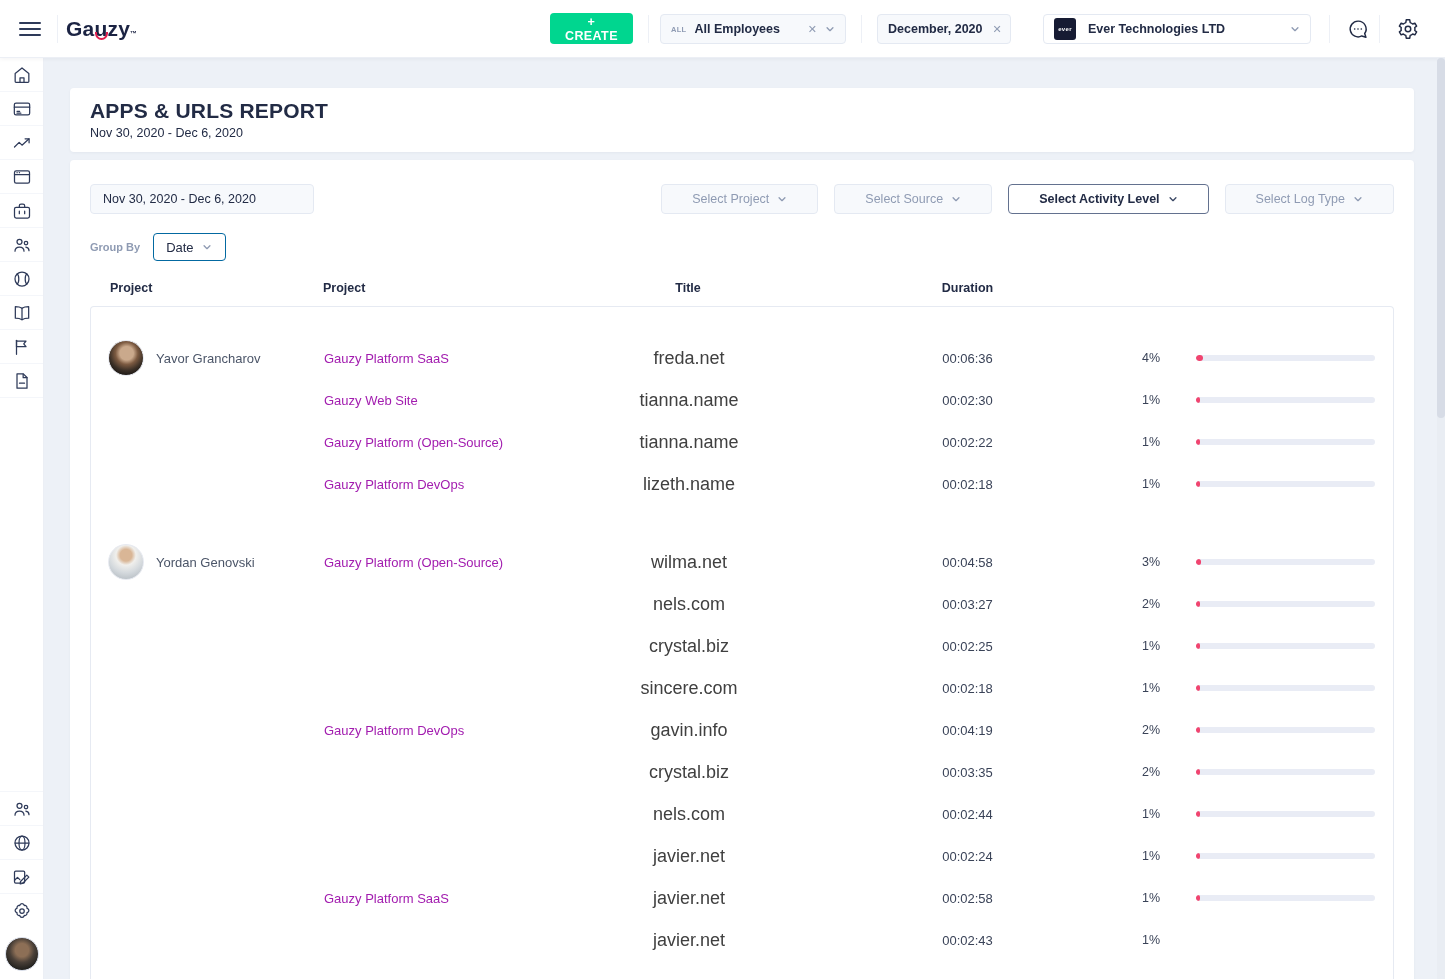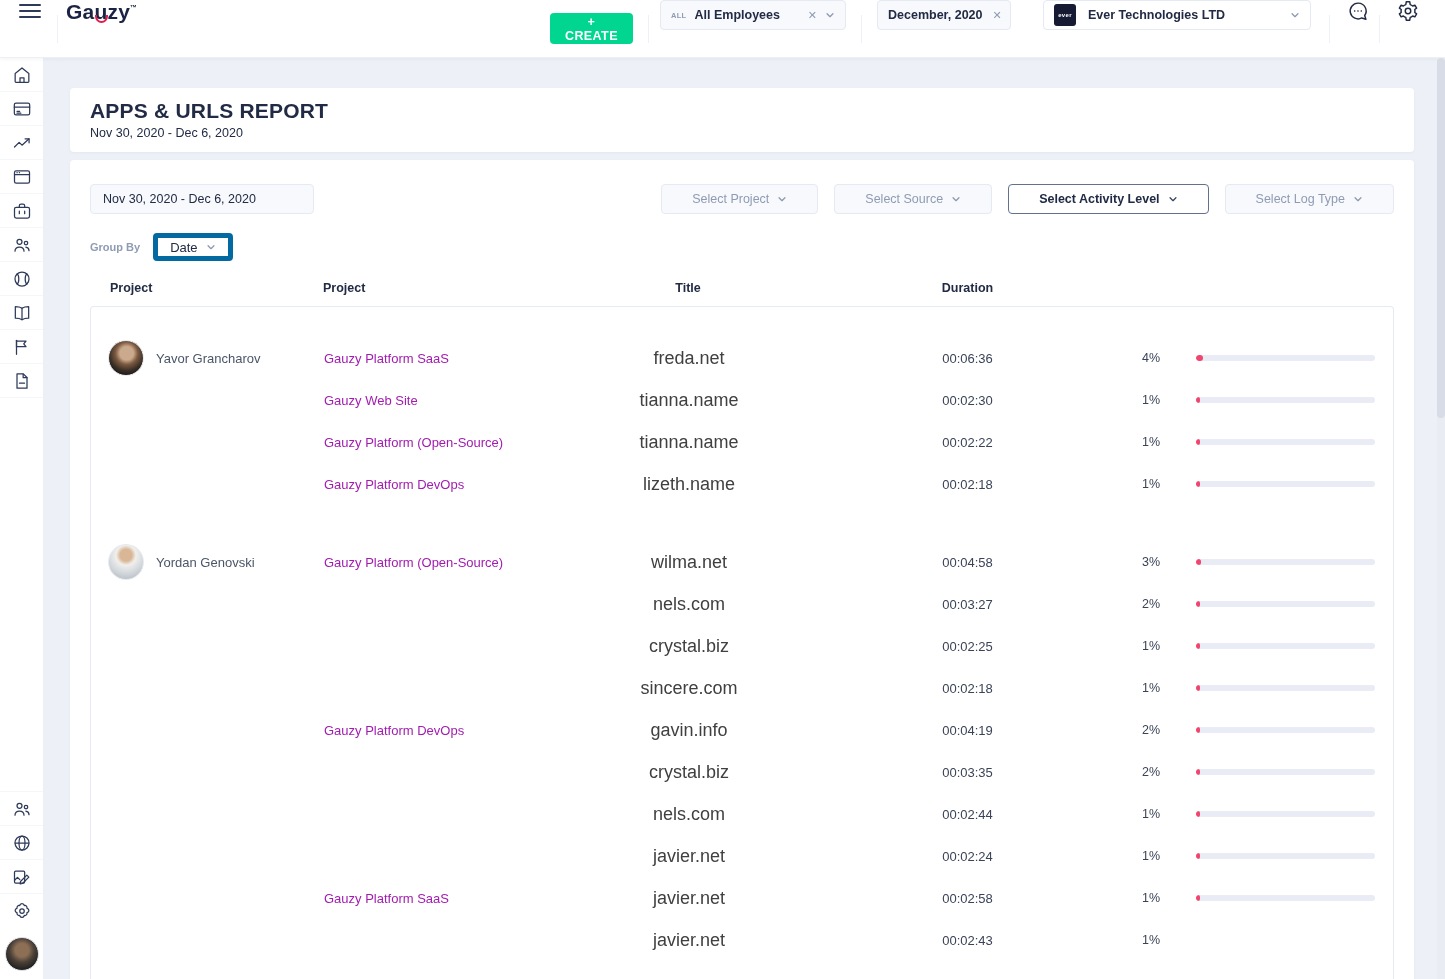--- a/index.html
+++ b/index.html
@@ -1,21 +1,21 @@
 <!DOCTYPE html>
 <html><head>
 <meta charset="utf-8">
 <style>
   * { box-sizing: border-box; margin: 0; padding: 0; }
   html,body { width:1445px; height:979px; overflow:hidden; font-family:"Liberation Sans", sans-serif; background:#edf1f7; color:#222b45; }
   svg { display:block; }
 
   
   .topbar { position:absolute; top:0; left:0; width:1445px; height:58px; background:#fff; border-bottom:1px solid #eceff5; box-shadow:0 1px 4px rgba(44,51,73,.06); z-index:30; }
-  .topbar .abs { position:absolute; top:0; height:58px; display:flex; align-items:flex-start; }
+  .topbar .abs { position:absolute; top:0; height:58px; display:flex; align-items:center; }
   .hamburger { left:12px; width:36px; justify-content:center; cursor:pointer; }
   .hamburger .bars { width:22px; }
   .hamburger .bars div { height:2.4px; background:#2e3a59; border-radius:2px; margin:3.6px 0; }
   .vdiv { position:absolute; top:15px; height:28px; width:1px; background:#edf0f6; }
   .logo { left:66px; font-size:21px; font-weight:bold; color:#1b2343; letter-spacing:.2px; }
   .logo .u { position:relative; display:inline-block; }
   .logo .u::after { content:""; position:absolute; left:0.5px; bottom:1.5px; width:9px; height:5.5px; border:2.6px solid #df1e4d; border-top:none; border-radius:0 0 9px 9px; }
   .logo .tm { font-size:7px; font-weight:bold; vertical-align:top; position:relative; top:4px; color:#1b2343; }
   .create-btn { left:550px; height:31px; padding:0 15px; background:#00d68f; color:#fff; font-weight:bold; font-size:12.5px; letter-spacing:.4px; border:none; border-radius:4px; display:flex; align-items:center; cursor:pointer; font-family:inherit; }
   .hsel { border:1px solid #e4e9f2; background:#f7f9fc; border-radius:4px; height:30px; display:flex; align-items:center; padding:0 10px; font-size:12.5px; cursor:pointer; }
@@ -49,21 +49,21 @@
   .filters-row { display:flex; align-items:center; }
   .daterange { width:224px; height:30px; border:1px solid #e4e9f2; background:#f7f9fc; border-radius:4px; display:flex; align-items:center; padding:0 12px; font-size:12.5px; color:#222b45; cursor:pointer; }
   .filters-spacer { flex:1; }
   .sel-btn { height:30px; border:1px solid #e4e9f2; background:#f7f9fc; border-radius:4px; display:flex; align-items:center; padding:0 30px; font-size:12.5px; color:#8f9bb3; margin-left:16px; cursor:pointer; font-family:inherit; }
   .sel-btn.active { border:1.5px solid #63718f; background:#fff; color:#222b45; font-weight:bold; }
   .sel-btn.active .chev path { stroke:#3a4764; }
 
   
   .groupby-row { display:flex; align-items:center; margin-top:19px; }
   .groupby-label { font-size:11px; font-weight:bold; color:#8f9bb3; margin-right:13px; }
-  .groupby-sel { height:28px; min-width:73px; border:5px solid #0369a1; background:#fff; border-radius:4px; display:flex; align-items:center; padding:0 12px; font-size:13px; color:#222b45; cursor:pointer; }
+  .groupby-sel { height:28px; min-width:73px; border:1px solid #0369a1; background:#fff; border-radius:4px; display:flex; align-items:center; padding:0 12px; font-size:13px; color:#222b45; cursor:pointer; }
 
   
   .tgrid { display:grid; grid-template-columns:233px 225px 280px 1fr 90px 197px; align-items:center; }
   .thead { margin-top:12px; height:30px; }
   .thead .th { font-size:12.5px; font-weight:bold; color:#222b45; }
   .th.c1 { padding-left:20px; }
   .th.c3, .th.c4 { text-align:center; }
   .date-box { margin-top:2px; border:1px solid #e6eaf2; border-radius:4px; height:42px; display:flex; align-items:center; padding-left:20px; font-size:13px; color:#222b45; }
   .rows-box { margin-top:3px; border:1px solid #e6eaf2; border-radius:4px 4px 0 0; border-bottom:none; padding-top:30px; padding-bottom:40px; }
   .tgroup + .tgroup { margin-top:36px; }

